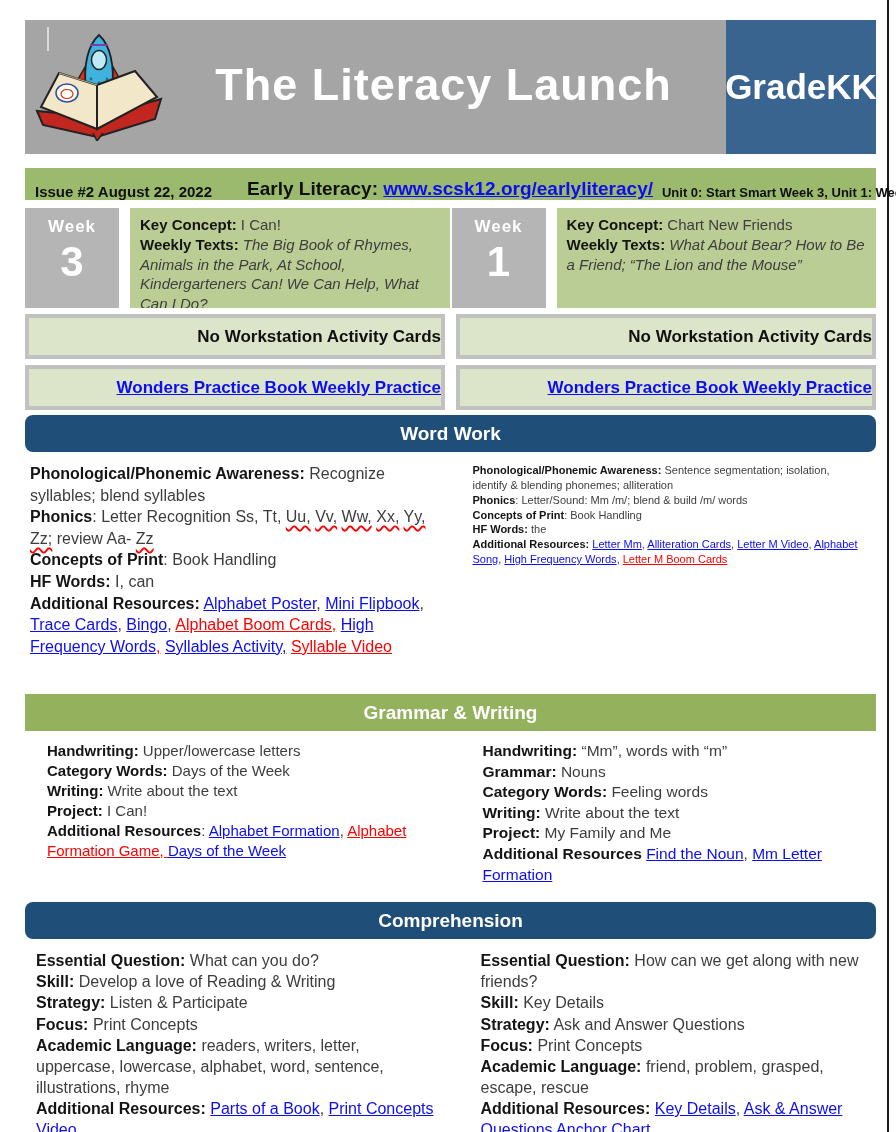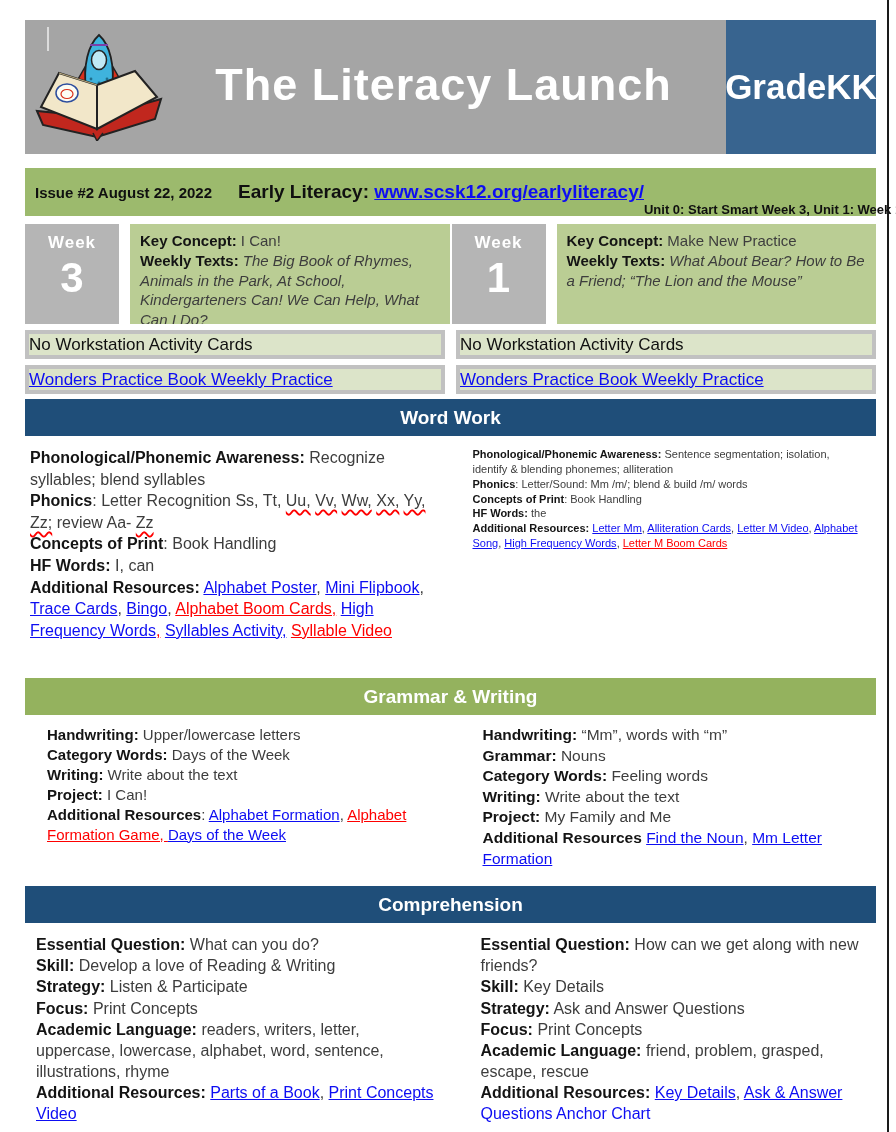--- a/index.html
+++ b/index.html
@@ -13,42 +13,42 @@
 
   
   .masthead { display:flex; height:134px; }
   .masthead-gray { flex:1; background:var(--banner-gray); position:relative; display:flex; align-items:center; }
   .cursor-mark { position:absolute; left:22px; top:7px; width:2px; height:24px; background:#dcdcdc; }
   .logo-wrap { width:134px; height:108px; margin-left:8px; flex:0 0 auto; }
   .masthead-title { flex:1; text-align:center; color:#fff; font-weight:bold; font-size:45px; letter-spacing:1px; padding:0 8px 4px 2px; white-space:nowrap; }
   .grade-badge { width:150px; background:var(--grade-blue); color:#fff; font-weight:bold; font-size:35px; display:flex; align-items:center; justify-content:center; line-height:1.18; }
 
   
-  .issue-bar { margin-top:14px; background:var(--issue-green); height:48px; display:flex; align-items:center; padding:0 10px; color:#101010; }
+  .issue-bar { margin-top:14px; background:var(--issue-green); height:32px; display:flex; align-items:flex-end; padding:0 10px; color:#101010;gap:9px; }
   .issue-text { font-size:15px; font-weight:bold; white-space:nowrap; }
   .literacy-wrap { margin-left:26px; font-size:19px; font-weight:bold; white-space:nowrap; }
   .literacy-link { color:var(--link-blue); text-decoration:underline; cursor:pointer; }
   .unit-text { margin-left:auto; font-size:13px; font-weight:bold; white-space:nowrap;margin-top:35px; }
 
   
   .week-row { margin-top:8px; display:flex; gap:2px; }
   .week-half { flex:1; display:flex; gap:11px; }
   .week-box { width:94px; height:100px; background:var(--week-gray); color:#fff; text-align:center; padding-top:9px; }
   .week-box .wl { font-size:17px; font-weight:bold; letter-spacing:1px; }
   .week-box .wn { font-size:42px; font-weight:bold; margin-top:1px; }
   .key-box { flex:1; height:100px; background:var(--key-green); padding:7px 10px; font-size:15px; line-height:1.32; color:var(--text-dark); overflow:hidden; }
 
   
   .box-row { margin-top:6px; display:flex; gap:11px; }
-  .info-box { flex:1; height:29px; background:var(--box-green); border:4px solid var(--box-border); display:flex; align-items:center; justify-content:flex-start; font-weight:normal; font-size:17px; color:#101010; text-align:center; }
+  .info-box { flex:1; height:45px; background:var(--box-green); border:4px solid var(--box-border); display:flex; align-items:center; justify-content:flex-end; font-weight:bold; font-size:17px; color:#101010; text-align:center; }
   .practice-link { color:var(--link-blue); text-decoration:underline; cursor:pointer; }
 
   
   .section-banner { margin-top:5px; color:#fff; font-weight:bold; font-size:19px; text-align:center; padding:8px 0 7px; }
-  .navy-bg { background:var(--navy); }
+  .navy-bg { background:var(--navy);border-radius:8px; }
   .green-bg { background:var(--section-green); }
 
   
   .cols { display:flex; align-items:flex-start; }
   .col { width:50%; color:var(--text-dark); }
   .ww .col.left  { font-size:16px; line-height:1.35; padding:11px 10px 15px 5px; min-height:237px; }
   .ww .col.right { font-size:11px; line-height:1.35; padding:11px 16px 15px 22px; min-height:237px; }
   .gr .col.left  { font-size:15px; line-height:1.33; padding:10px 10px 12px 22px; min-height:147px; }
   .gr .col.right { font-size:15.5px; line-height:1.33; padding:10px 10px 12px 32px; min-height:147px; }
   .cp .col.left  { font-size:16px; line-height:1.32; padding:11px 12px 8px 11px; }
@@ -128,21 +128,21 @@
           <div class="rich-line"><span class="sp-b">Key Concept: </span><span class="sp-n">I Can!</span></div>
           <div class="rich-line"><span class="sp-b">Weekly Texts: </span><span class="sp-i">The Big Book of Rhymes, Animals in the Park, At School, Kindergarteners Can! We Can Help, What Can I Do?</span></div>
         </div>
     </div>
     <div class="week-half">
       <div class="week-box">
         <div class="wl">Week</div>
         <div class="wn">1</div>
       </div>
       <div class="key-box">
-          <div class="rich-line"><span class="sp-b">Key Concept: </span><span class="sp-n">Make New Practice</span></div>
+          <div class="rich-line"><span class="sp-b">Key Concept: </span><span class="sp-n">Chart New Friends</span></div>
           <div class="rich-line"><span class="sp-b">Weekly Texts: </span><span class="sp-i">What About Bear?  How to Be a Friend; “The Lion and the Mouse”</span></div>
         </div>
     </div>
   </div>
 
   <div class="box-row">
     <div class="info-box">
       <span>No Workstation Activity Cards</span>
     </div>
     <div class="info-box">

